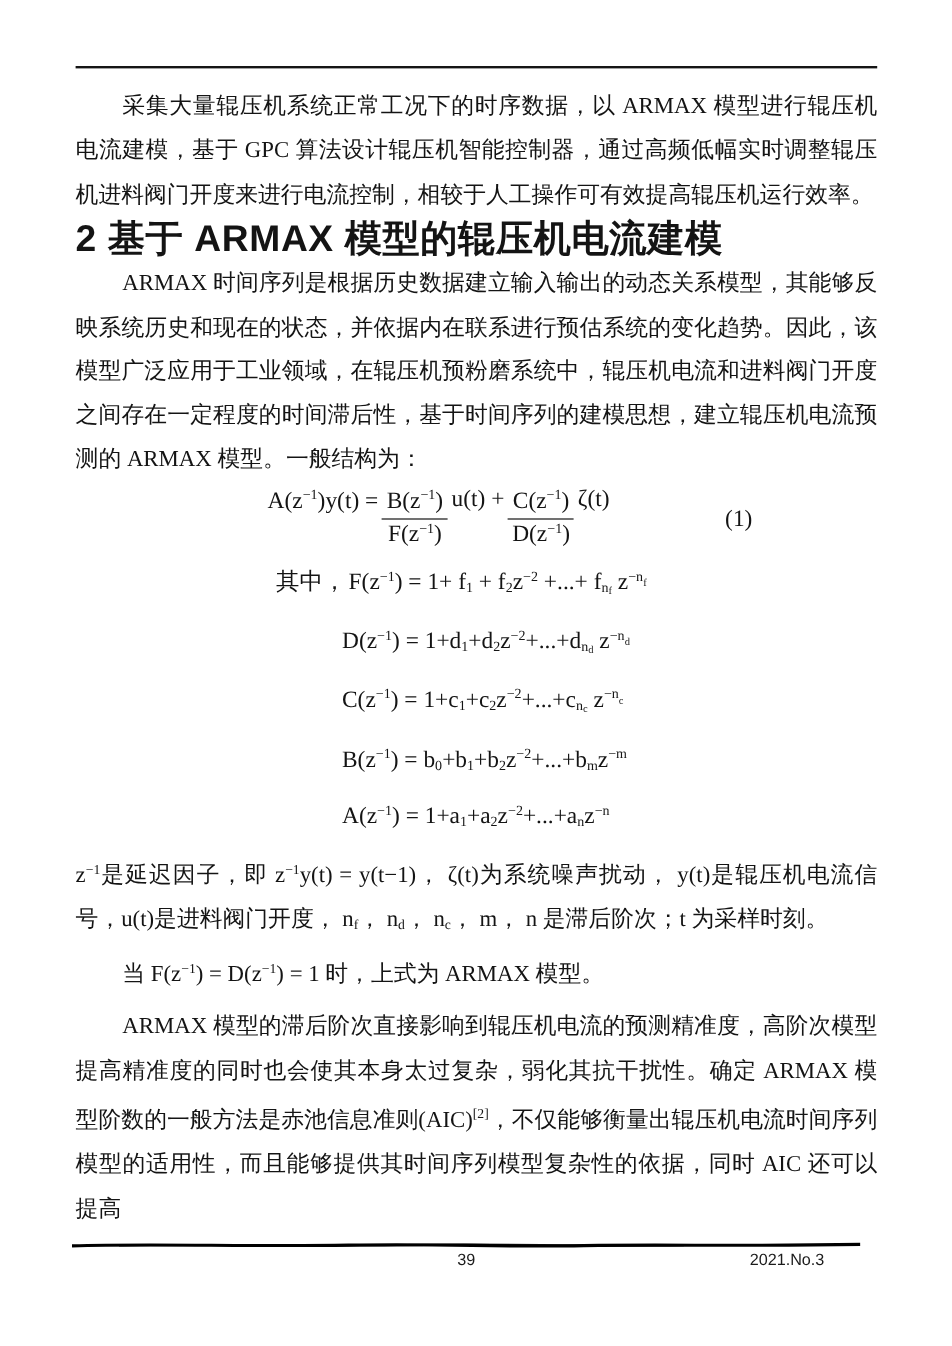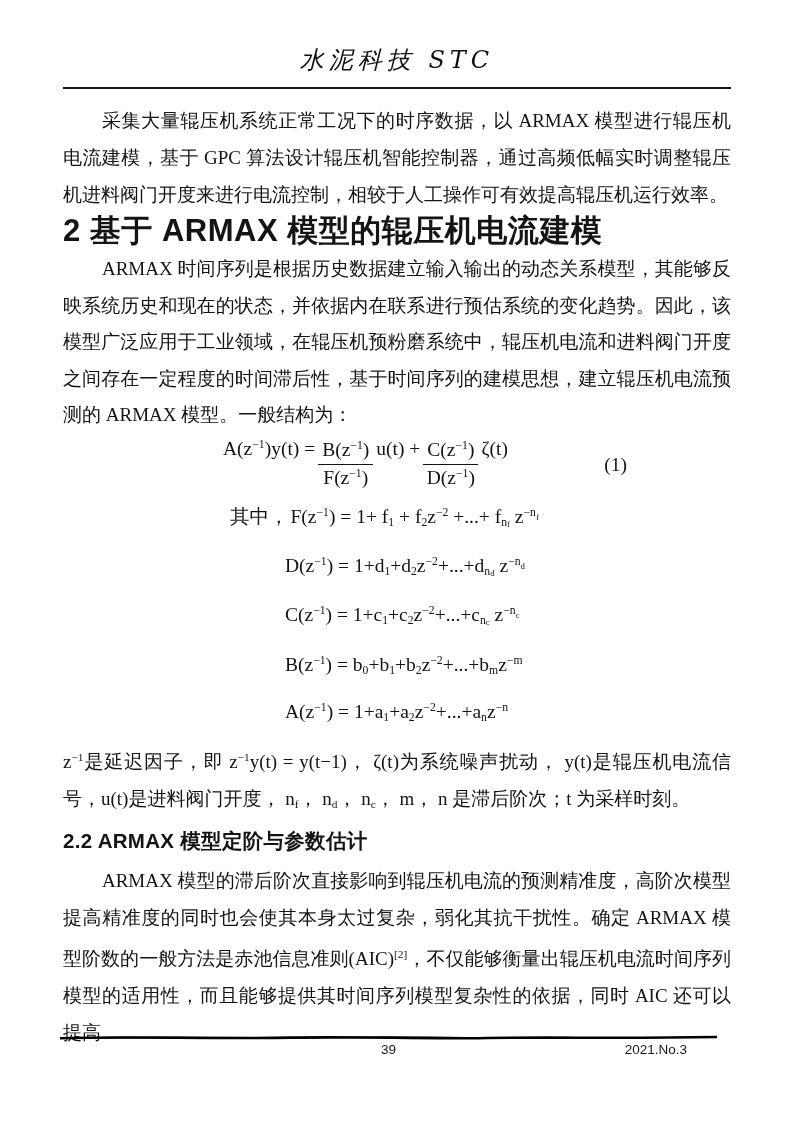--- a/index.html
+++ b/index.html
@@ -92,21 +92,20 @@
   }
   .page-number { position:absolute; left:50%; transform:translateX(-50%); top:0; }
   .issue { position:absolute; right:30px; top:0; }
 </style>
 </head>
 <body>
 
 <div class="page">
 
   <div>
-    <div class="journal-title">水泥科技 STC</div>
     <div class="header-rule"></div>
   </div>
 
   <div>
     <p class="body intro indent">采集大量辊压机系统正常工况下的时序数据，以 ARMAX 模型进行辊压机电流建模，基于 GPC 算法设计辊压机智能控制器，通过高频低幅实时调整辊压机进料阀门开度来进行电流控制，相较于人工操作可有效提高辊压机运行效率。</p>
 
     <h2 class="sec">2 基于 ARMAX 模型的辊压机电流建模</h2>
 
     <p class="body armax indent">ARMAX 时间序列是根据历史数据建立输入输出的动态关系模型，其能够反映系统历史和现在的状态，并依据内在联系进行预估系统的变化趋势。因此，该模型广泛应用于工业领域，在辊压机预粉磨系统中，辊压机电流和进料阀门开度之间存在一定程度的时间滞后性，基于时间序列的建模思想，建立辊压机电流预测的 ARMAX 模型。一般结构为：</p>
 
@@ -131,22 +130,22 @@
       <div class="poly-row first">
         <span class="qizhong">其中，</span><span><span class="tk-t">F(z</span><span class="tk-sup">−1</span><span class="tk-t">) = 1+ f</span><span class="tk-sub">1</span><span class="tk-t"> + f</span><span class="tk-sub">2</span><span class="tk-t">z</span><span class="tk-sup">−2</span><span class="tk-t"> +...+ f</span><span class="tk-sub">n</span><span class="tk-ssub">f</span><span class="tk-t"> z</span><span class="tk-sup">−n</span><span class="tk-ssup">f</span></span>
       </div>
       <div class="poly-row"><span><span class="tk-t">D(z</span><span class="tk-sup">−1</span><span class="tk-t">) = 1+d</span><span class="tk-sub">1</span><span class="tk-t">+d</span><span class="tk-sub">2</span><span class="tk-t">z</span><span class="tk-sup">−2</span><span class="tk-t">+...+d</span><span class="tk-sub">n</span><span class="tk-ssub">d</span><span class="tk-t"> z</span><span class="tk-sup">−n</span><span class="tk-ssup">d</span></span></div>
       <div class="poly-row"><span><span class="tk-t">C(z</span><span class="tk-sup">−1</span><span class="tk-t">) = 1+c</span><span class="tk-sub">1</span><span class="tk-t">+c</span><span class="tk-sub">2</span><span class="tk-t">z</span><span class="tk-sup">−2</span><span class="tk-t">+...+c</span><span class="tk-sub">n</span><span class="tk-ssub">c</span><span class="tk-t"> z</span><span class="tk-sup">−n</span><span class="tk-ssup">c</span></span></div>
       <div class="poly-row"><span><span class="tk-t">B(z</span><span class="tk-sup">−1</span><span class="tk-t">) = b</span><span class="tk-sub">0</span><span class="tk-t">+b</span><span class="tk-sub">1</span><span class="tk-t">+b</span><span class="tk-sub">2</span><span class="tk-t">z</span><span class="tk-sup">−2</span><span class="tk-t">+...+b</span><span class="tk-sub">m</span><span class="tk-t">z</span><span class="tk-sup">−m</span></span></div>
       <div class="poly-row"><span><span class="tk-t">A(z</span><span class="tk-sup">−1</span><span class="tk-t">) = 1+a</span><span class="tk-sub">1</span><span class="tk-t">+a</span><span class="tk-sub">2</span><span class="tk-t">z</span><span class="tk-sup">−2</span><span class="tk-t">+...+a</span><span class="tk-sub">n</span><span class="tk-t">z</span><span class="tk-sup">−n</span></span></div>
     </div>
 
     <p class="body symbols"><span class="tk-t">z</span><span class="tk-sup">−1</span><span class="tk-t">是延迟因子，即 z</span><span class="tk-sup">−1</span><span class="tk-t">y(t) = y(t−1)， ζ(t)为系统噪声扰动， y(t)是辊压机电流信号，u(t)是进料阀门开度， n</span><span class="tk-sub">f</span><span class="tk-t">， n</span><span class="tk-sub">d</span><span class="tk-t">， n</span><span class="tk-sub">c</span><span class="tk-t">， m， n 是滞后阶次；t 为采样时刻。</span></p>
+    <p class="body condition"><span class="tk-t">当 F(z</span><span class="tk-sup">−1</span><span class="tk-t">) = D(z</span><span class="tk-sup">−1</span><span class="tk-t">) = 1 时，上式为 ARMAX 模型。</span></p>
 
-    <h3 class="subsec subsec2">2.2 ARMAX 模型定阶与参数估计</h3>
 
     <p class="body aic indent"><span class="tk-t">ARMAX 模型的滞后阶次直接影响到辊压机电流的预测精准度，高阶次模型提高精准度的同时也会使其本身太过复杂，弱化其抗干扰性。确定 ARMAX 模型阶数的一般方法是赤池信息准则(AIC)</span><span class="tk-sup">[2]</span><span class="tk-t">，不仅能够衡量出辊压机电流时间序列模型的适用性，而且能够提供其时间序列模型复杂性的依据，同时 AIC 还可以提高</span></p>
   </div>
 
   <div class="footer">
     <svg class="footer-rule-svg" viewBox="0 0 670 7" preserveAspectRatio="none" xmlns="http://www.w3.org/2000/svg">
       <path d="M0,4.2 C70,2.2 150,5.0 235,3.6 C320,2.2 360,5.4 435,4.0 C510,2.8 560,4.8 670,3.0" fill="none" stroke="#000" stroke-width="2.6"></path>
       <path d="M40,3.8 C120,2.6 200,4.8 300,3.4 C380,2.6 430,4.8 520,3.6" fill="none" stroke="#000" stroke-width="1.8" opacity="0.9"></path>
     </svg>
     <div class="footer-row">

